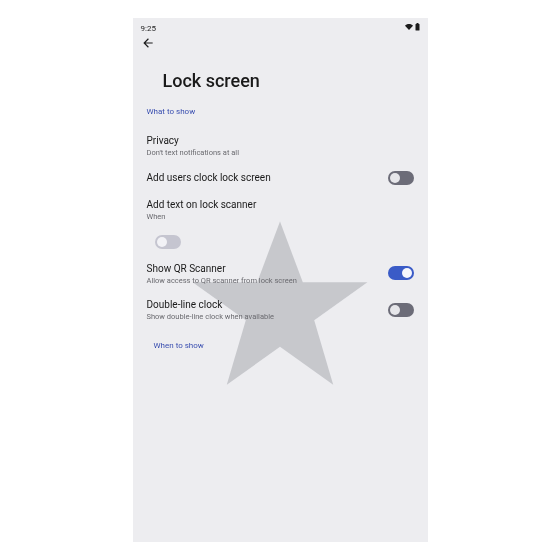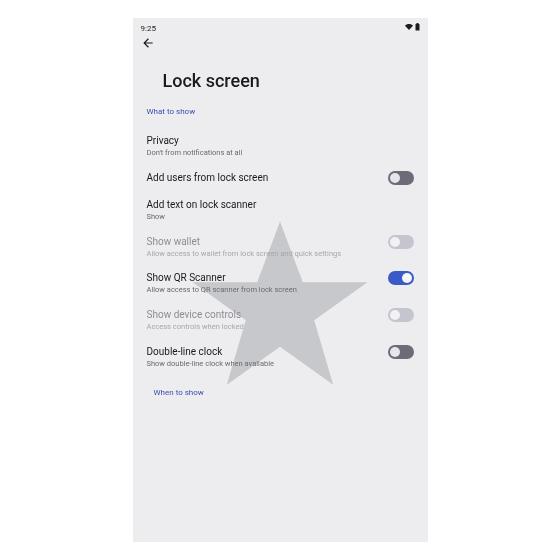--- a/index.html
+++ b/index.html
@@ -36,21 +36,21 @@
     font-size:18px;font-weight:500;color:#1a1a1a;
     padding:18px 14px 16px 14px;
     margin-left:16px;
   }
   .section-link{
     font-size:8px;color:#3a4fb0;
     padding:0 14px 12px 14px;
   }
   .item{
     padding:6px 14px 7px 14px;
-    display:flex;
+    display:flex;align-items:center;
   }
   .item-text{flex:1;min-width:0;}
   .item-title{
     font-size:10px;color:#1a1a1a;line-height:1.3;
   }
   .item-sub{
     font-size:7.5px;color:#6a6a6f;line-height:1.3;margin-top:1px;
   }
   .item.disabled .item-title{color:#8d8d93;}
   .item.disabled .item-sub{color:#a6a6ac;}
@@ -102,69 +102,56 @@
       </svg>
     </div>
 
     <div class="page-title">Lock screen</div>
 
     <div class="section-link">What to show</div>
 
     <div class="item">
       <div class="item-text">
         <div class="item-title">Privacy</div>
-        <div class="item-sub">Don't from notifications at all</div>
+        <div class="item-sub">Don't text notifications at all</div>
       </div>
     </div>
 
     <div class="item">
       <div class="item-text">
-        <div class="item-title">Add users from lock screen</div>
+        <div class="item-title">Add users clock lock screen</div>
       </div>
       <div class="toggle off-dark">
           <div class="knob"></div>
         </div>
     </div>
 
     <div class="item">
       <div class="item-text">
         <div class="item-title">Add text on lock scanner</div>
-        <div class="item-sub">Show</div>
+        <div class="item-sub">When</div>
       </div>
     </div>
 
     <div class="item disabled">
-      <div class="item-text">
-        <div class="item-title">Show wallet</div>
-        <div class="item-sub">Allow access to wallet from lock screen and quick settings</div>
-      </div>
       <div class="toggle off-light">
           <div class="knob"></div>
         </div>
     </div>
 
     <div class="item">
       <div class="item-text">
         <div class="item-title">Show QR Scanner</div>
         <div class="item-sub">Allow access to QR scanner from lock screen</div>
       </div>
       <div class="toggle on">
           <div class="knob"></div>
         </div>
     </div>
 
-    <div class="item disabled">
-      <div class="item-text">
-        <div class="item-title">Show device controls</div>
-        <div class="item-sub">Access controls when locked</div>
-      </div>
-      <div class="toggle off-light">
-          <div class="knob"></div>
-        </div>
-    </div>
 
     <div class="item">
       <div class="item-text">
         <div class="item-title">Double-line clock</div>
         <div class="item-sub">Show double-line clock when available</div>
       </div>
       <div class="toggle off-dark">
           <div class="knob"></div>
         </div>
     </div>

